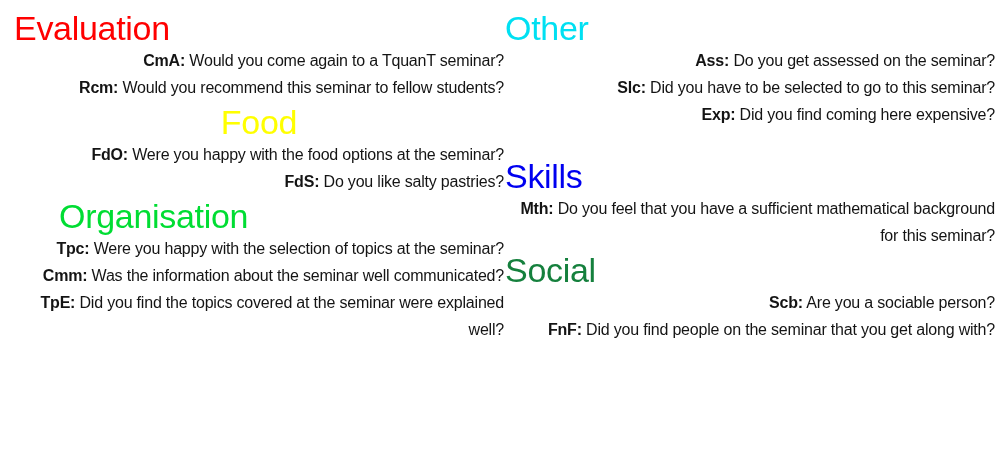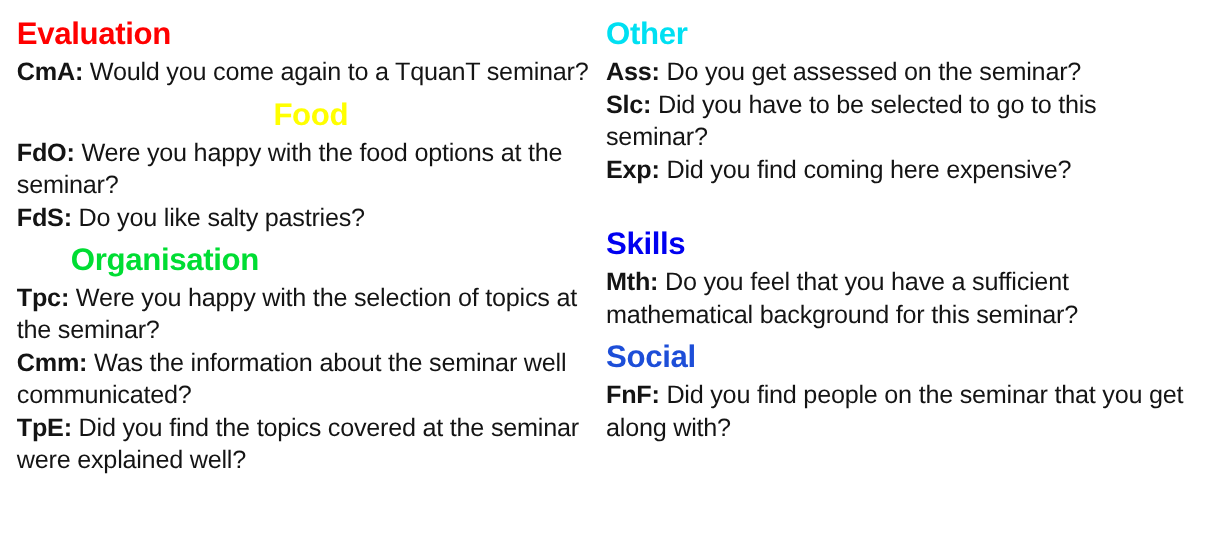--- a/index.html
+++ b/index.html
@@ -21,43 +21,45 @@
   }
   .col {
     position: absolute;
     top: 0;
     width: 490px;
     padding-top: 10px;
   }
   .col-left  { left: 14px; }
   .col-right { left: 505px; }
   .section-title {
-    font-size: 26px;
-    font-weight: bold;
+    font-size: 34px;
+    font-weight: normal;
     line-height: 33px;
     margin: 5px 0 2px 0;
     letter-spacing: -0.3px;
   }
   .section:first-child .section-title { margin-top: 2px; }
   .question {
-    font-size: 21px;
+    font-size: 16px;
     line-height: 27px;
     color: #141414;
     letter-spacing: -0.2px;
+    text-align: right;
   }
   .question b { font-weight: bold; }
 </style>
 </head>
 <body>
 
 <div class="slide">
   <div class="col col-left">
       <div class="section">
         <div class="section-title" style="color: rgb(255, 0, 0);">Evaluation</div>
         <div class="question"><b>CmA:</b> <span>Would you come again to a TquanT seminar?</span></div>
+        <div class="question"><b>Rcm:</b> <span>Would you recommend this seminar to fellow students?</span></div>
       </div>
       <div class="section">
         <div class="section-title" style="color: rgb(255, 255, 0); text-align: center;">Food</div>
         <div class="question"><b>FdO:</b> <span>Were you happy with the food options at the seminar?</span></div>
         <div class="question"><b>FdS:</b> <span>Do you like salty pastries?</span></div>
       </div>
       <div class="section">
         <div class="section-title" style="color: rgb(0, 221, 51); margin-left: 45px;">Organisation</div>
         <div class="question"><b>Tpc:</b> <span>Were you happy with the selection of topics at the seminar?</span></div>
         <div class="question"><b>Cmm:</b> <span>Was the information about the seminar well communicated?</span></div>
@@ -69,17 +71,18 @@
         <div class="section-title" style="color: rgb(0, 224, 242);">Other</div>
         <div class="question"><b>Ass:</b> <span>Do you get assessed on the seminar?</span></div>
         <div class="question"><b>Slc:</b> <span>Did you have to be selected to go to this seminar?</span></div>
         <div class="question"><b>Exp:</b> <span>Did you find coming here expensive?</span></div>
       </div>
       <div class="section">
         <div class="section-title" style="color: rgb(0, 0, 240); margin-top: 32px;">Skills</div>
         <div class="question"><b>Mth:</b> <span>Do you feel that you have a sufficient mathematical background for this seminar?</span></div>
       </div>
       <div class="section">
-        <div class="section-title" style="color: #1d4ed8;">Social</div>
+        <div class="section-title" style="color: #15803d;">Social</div>
+        <div class="question"><b>Scb:</b> <span>Are you a sociable person?</span></div>
         <div class="question"><b>FnF:</b> <span>Did you find people on the seminar that you get along with?</span></div>
       </div>
     </div>
 </div>
 
 </body></html>

